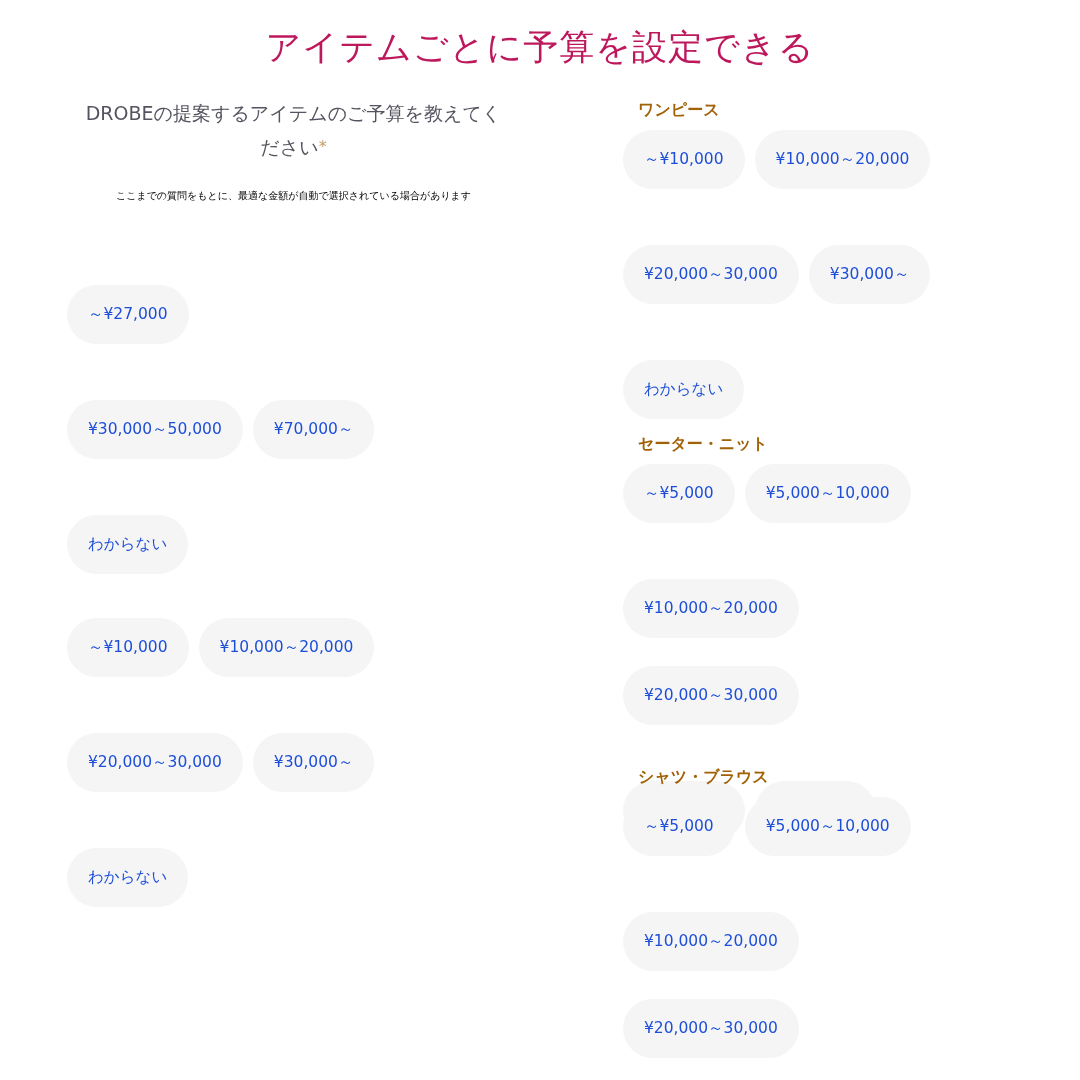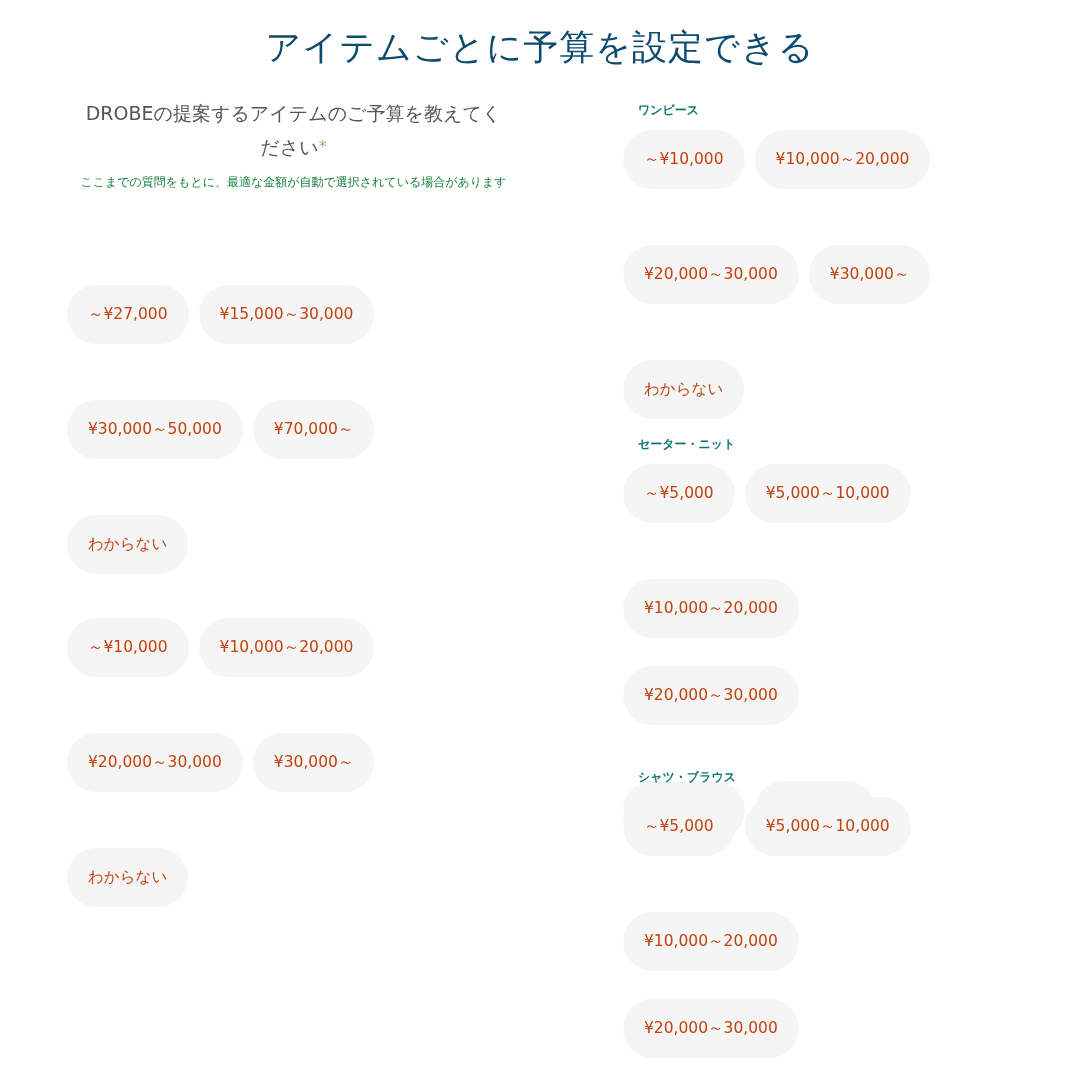--- a/index.html
+++ b/index.html
@@ -1,48 +1,47 @@
 <!DOCTYPE html>
 <html><head>
 <meta charset="utf-8">
 <style>
   html, body { margin:0; padding:0; background:#ffffff; }
   body { width:1080px; height:1080px; position:relative; overflow:hidden;
          font-family:"DejaVu Sans", "Liberation Sans", sans-serif; color:#55535f; }
   .banner { position:absolute; left:0; top:22px; width:1080px; text-align:center;
-            font-size:35px; line-height:50px; color:#0c4a6e; letter-spacing:1px; }
+            font-size:35px; line-height:50px; color:#be185d; letter-spacing:1px; }
   .question { position:absolute; left:76px; top:96px; width:435px; text-align:center; }
   .q-title { font-size:19px; line-height:34px; color:#55535f; margin:0; }
   .q-req { color:#c49a6c; font-size:16px; vertical-align:top; }
-  .q-sub { font-size:12px; line-height:23px; color:#15803d; margin:7px 0 0 0; }
+  .q-sub { font-size:10px; line-height:23px; color:#000000; margin:20px 0 0 0; }
   .section { position:absolute; }
-  .sec-label { font-size:12px; font-weight:bold; color:#0f766e; line-height:22px;
+  .sec-label { font-size:16px; font-weight:bold; color:#a16207; line-height:22px;
                margin:0 0 0 15px; height:22px; }
   .options { display:flex; flex-wrap:wrap; width:360px; margin-top:9px; row-gap:28px; column-gap:10px; }
   .options.wide { width:360px; }
   .pill { height:59px; border-radius:30px; background:#f5f5f6; padding:0 21px;
           display:flex; align-items:center; justify-content:center; box-sizing:border-box;
-          font-size:15.5px; color:#c2410c; white-space:nowrap; cursor:pointer; border:none;
+          font-size:15.5px; color:#1d4ed8; white-space:nowrap; cursor:pointer; border:none;
           font-family:"DejaVu Sans", "Liberation Sans", sans-serif; }
   .break { flex-basis:100%; height:0; }
 </style>
 </head>
 <body>
 
 <div class="banner">アイテムごとに予算を設定できる</div>
 
 <div class="question">
   <p class="q-title"><span>DROBEの提案するアイテムのご予算を教えてください</span><span class="q-req">*</span></p>
   <p class="q-sub">ここまでの質問をもとに、最適な金額が自動で選択されている場合があります</p>
 </div>
 
 <div class="section" style="left:67px; top:276px;">
   <div class="options">
     <button class="pill">～¥27,000</button>
-    <button class="pill">¥15,000～30,000</button>
     <div class="break"></div>
     <button class="pill">¥30,000～50,000</button>
     <button class="pill">¥70,000～</button>
     <div class="break"></div>
     <button class="pill">わからない</button>
   </div>
 </div>
 
 <div class="section" style="left:67px; top:609px;">
   <div class="options">

